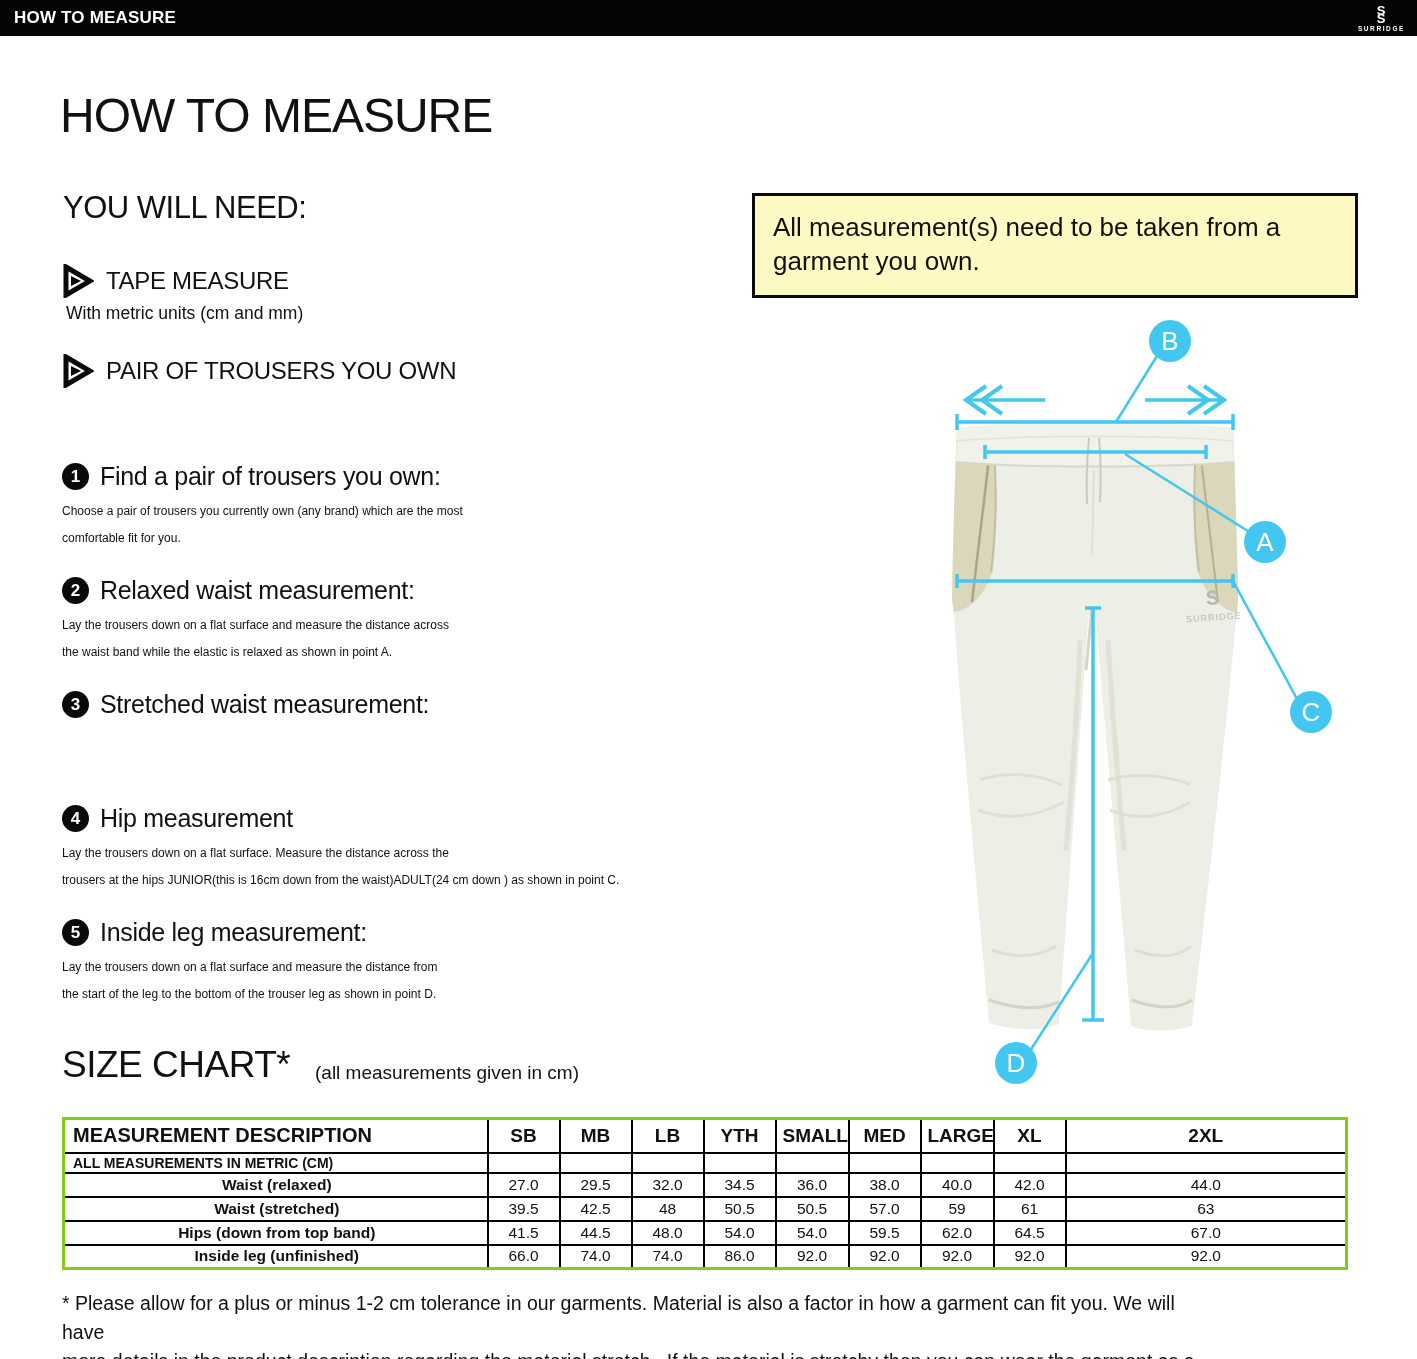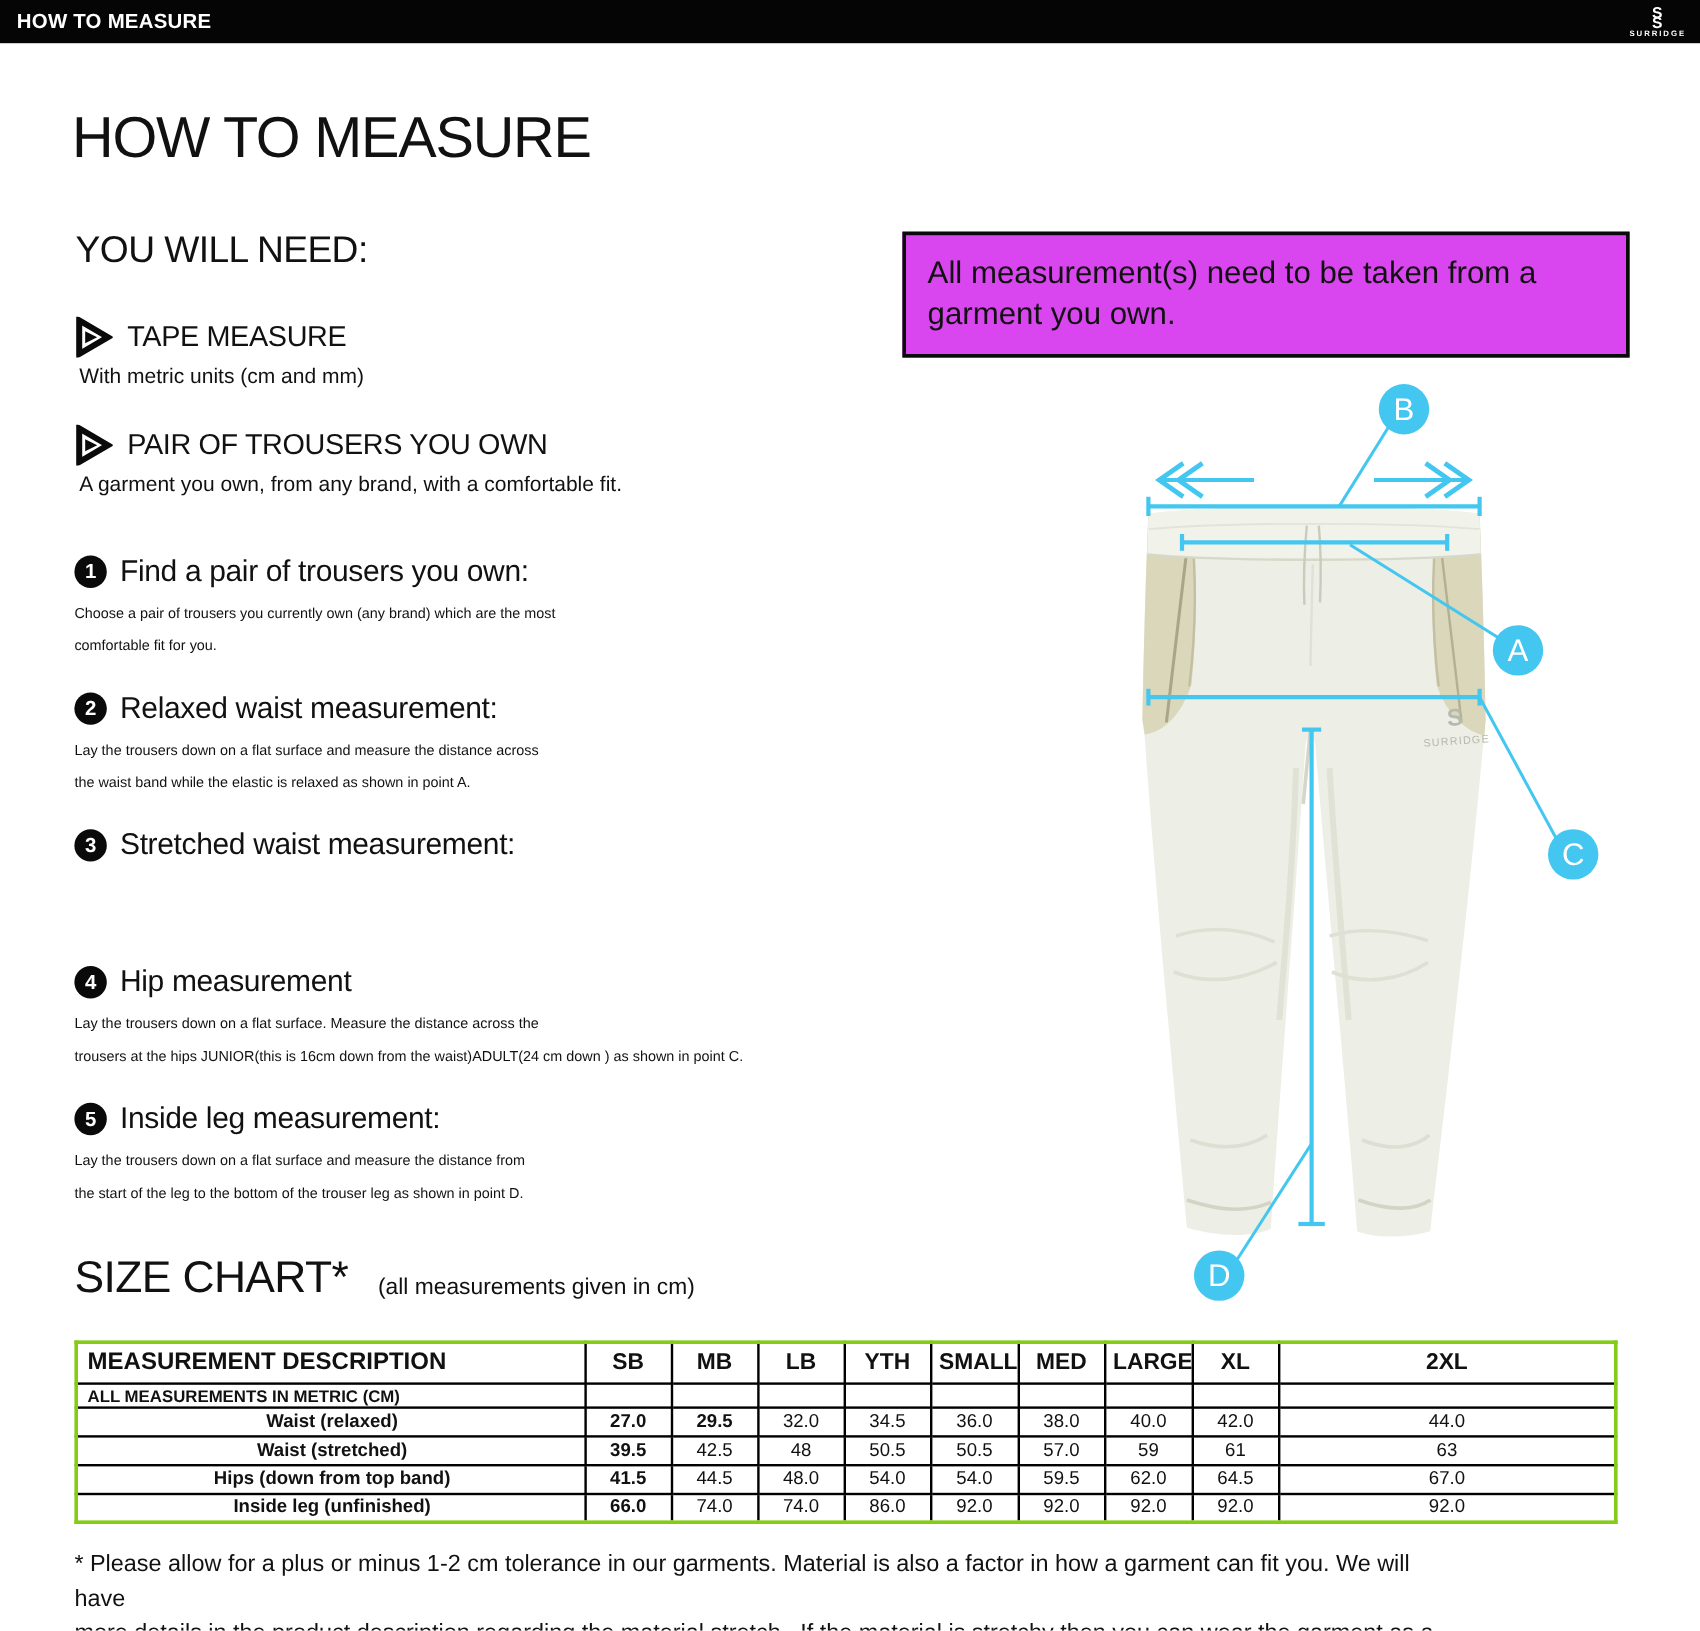--- a/index.html
+++ b/index.html
@@ -28,21 +28,21 @@
 
   
   .need-item { position:absolute; left:62px; width:640px; }
   .need-head { display:flex; align-items:center; gap:12px; }
   .need-label { font-size:24px; letter-spacing:-.3px; }
   .need-desc { font-size:17.5px; margin-top:5px; margin-left:4px; white-space:pre-wrap; }
 
   
   .note-box {
     position:absolute; left:752px; top:193px; width:606px; height:105px;
-    border:3px solid #0a0a0a; background:#d946ef;
+    border:3px solid #0a0a0a; background:#fef9c3;
     padding:14px 18px; font-size:26px; line-height:34px; white-space:pre-wrap;
   }
 
   
   .step { position:absolute; left:62px; width:900px; }
   .step-head { display:flex; align-items:center; gap:11px; }
   .step-num {
     width:27px; height:27px; border-radius:50%; background:#0a0a0a; color:#fff;
     font-size:17px; font-weight:bold; display:flex; align-items:center; justify-content:center;
     flex:0 0 27px;
@@ -64,21 +64,21 @@
   }
   table.size-chart th, table.size-chart td {
     border:2px solid #000; padding:0 6px; overflow:hidden; white-space:nowrap;
   }
   table.size-chart th { font-size:19px; font-weight:bold; text-align:center; height:34px; }
   table.size-chart th.desc { font-size:20px; text-align:left; padding-left:8px; }
   tr.metric td { height:20px; font-size:14px; font-weight:bold; }
   tr.metric td.desc { padding-left:8px; }
   tr.data td { height:24px; font-size:15.5px; text-align:center; }
   tr.data td.desc { text-align:center; font-weight:bold; padding-left:8px; }
-  td.b { font-weight:bold;margin-top:36px; }
+  td.b { font-weight:normal;margin-top:36px; }
 
   
   .footnote {
     position:absolute; left:62px; top:1289px; width:1135px;
     font-size:19.5px; line-height:29px; white-space:pre-wrap;
   }
 </style>
 </head>
 <body>
 
@@ -110,21 +110,20 @@
   </div>
 
   <div class="need-item" style="top:354px">
     <div class="need-head">
       <svg width="32" height="34" viewBox="0 0 32 34">
         <polygon points="4,3 28,17 4,31" fill="none" stroke="#0a0a0a" stroke-width="5" stroke-linejoin="miter"></polygon>
         <polygon points="9,12 19,17 9,22" fill="#0a0a0a"></polygon>
       </svg>
       <span class="need-label">PAIR OF TROUSERS YOU OWN</span>
     </div>
-    <div class="need-desc">A garment you own, from any brand, with a comfortable fit.</div>
   </div>
 
   <div class="note-box">All measurement(s) need to be taken from a
 garment you own.</div>
 
   <div class="step" style="top:462px">
     <div class="step-head">
       <span class="step-num">1</span>
       <span class="step-title">Find a pair of trousers you own:</span>
     </div>

